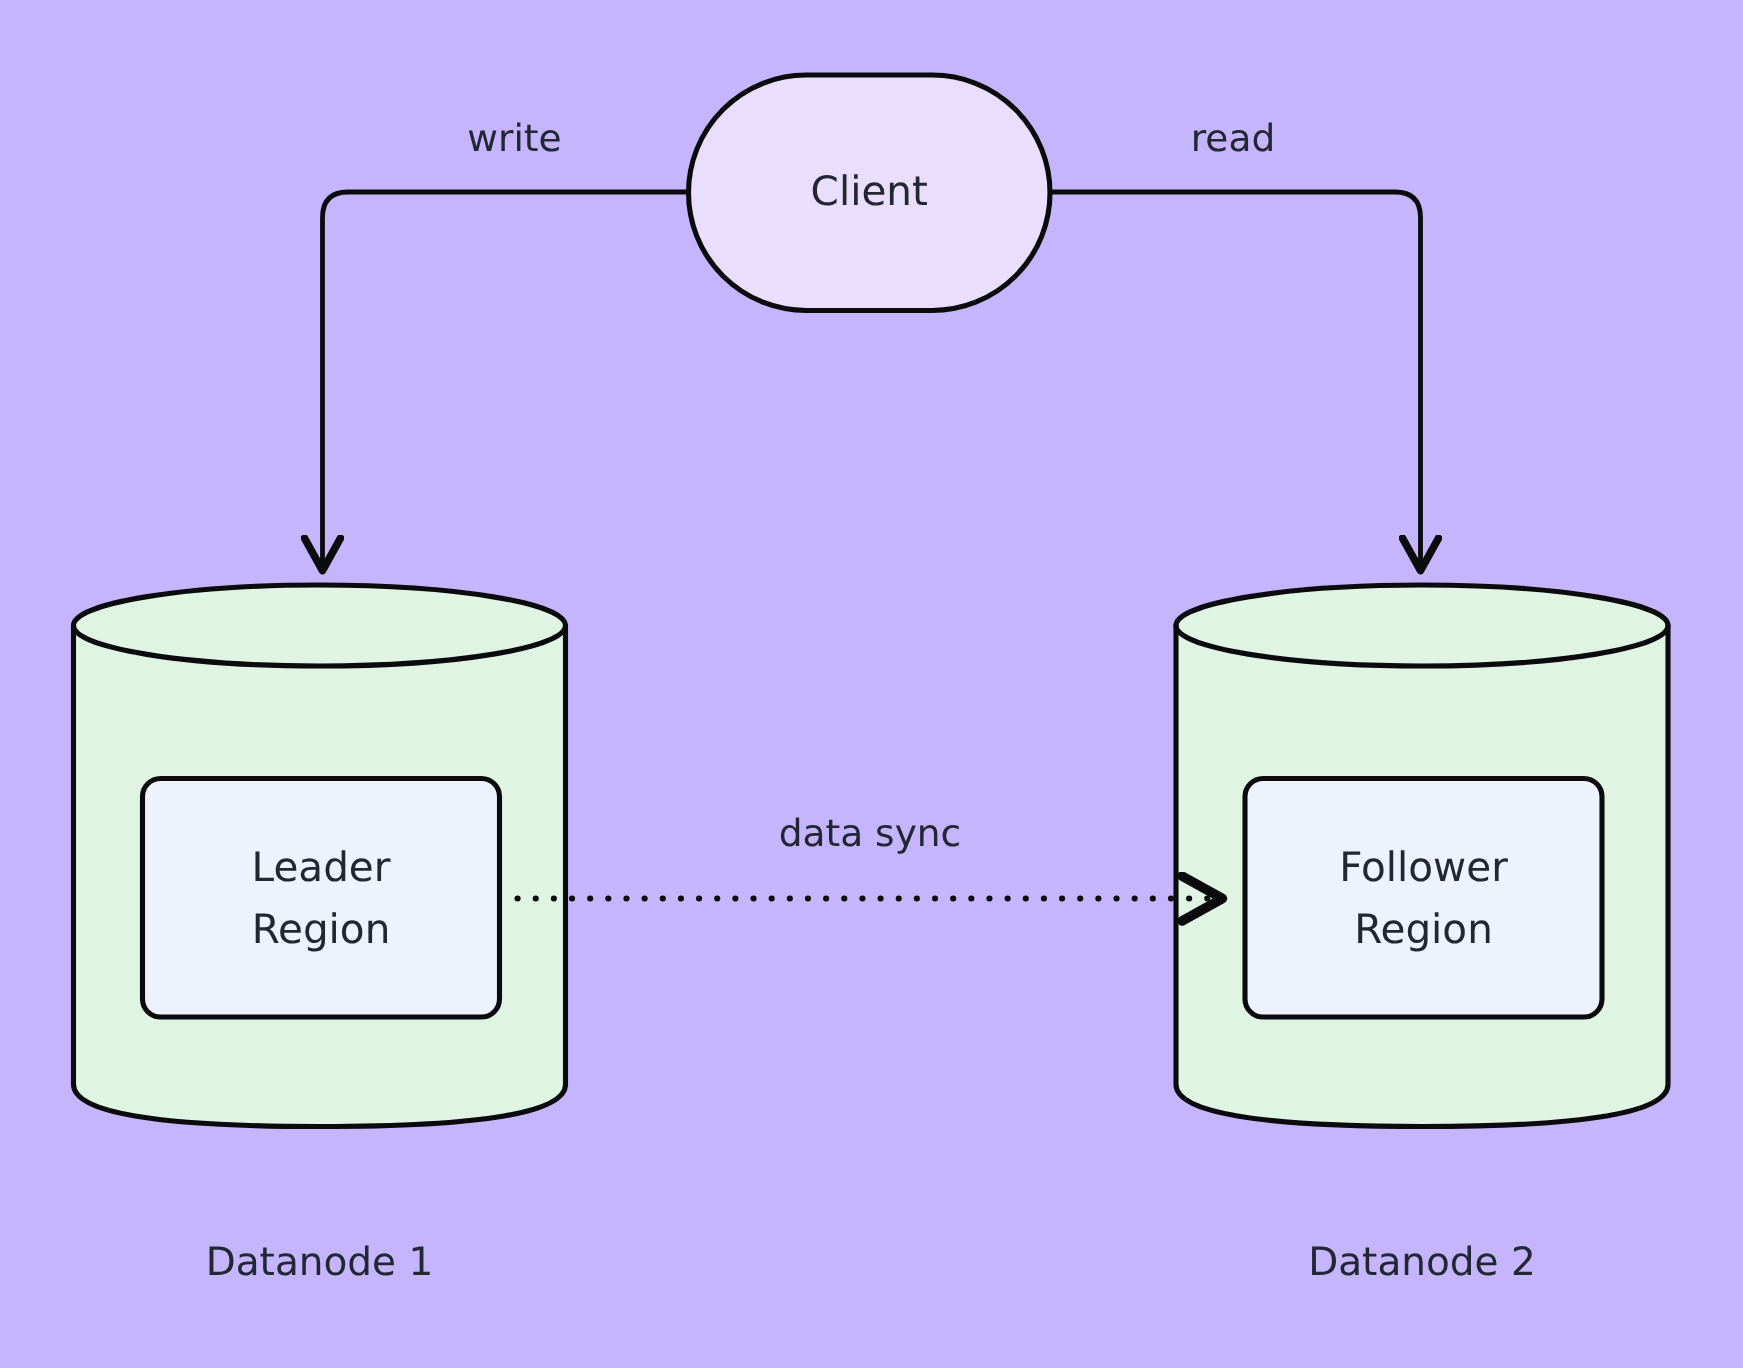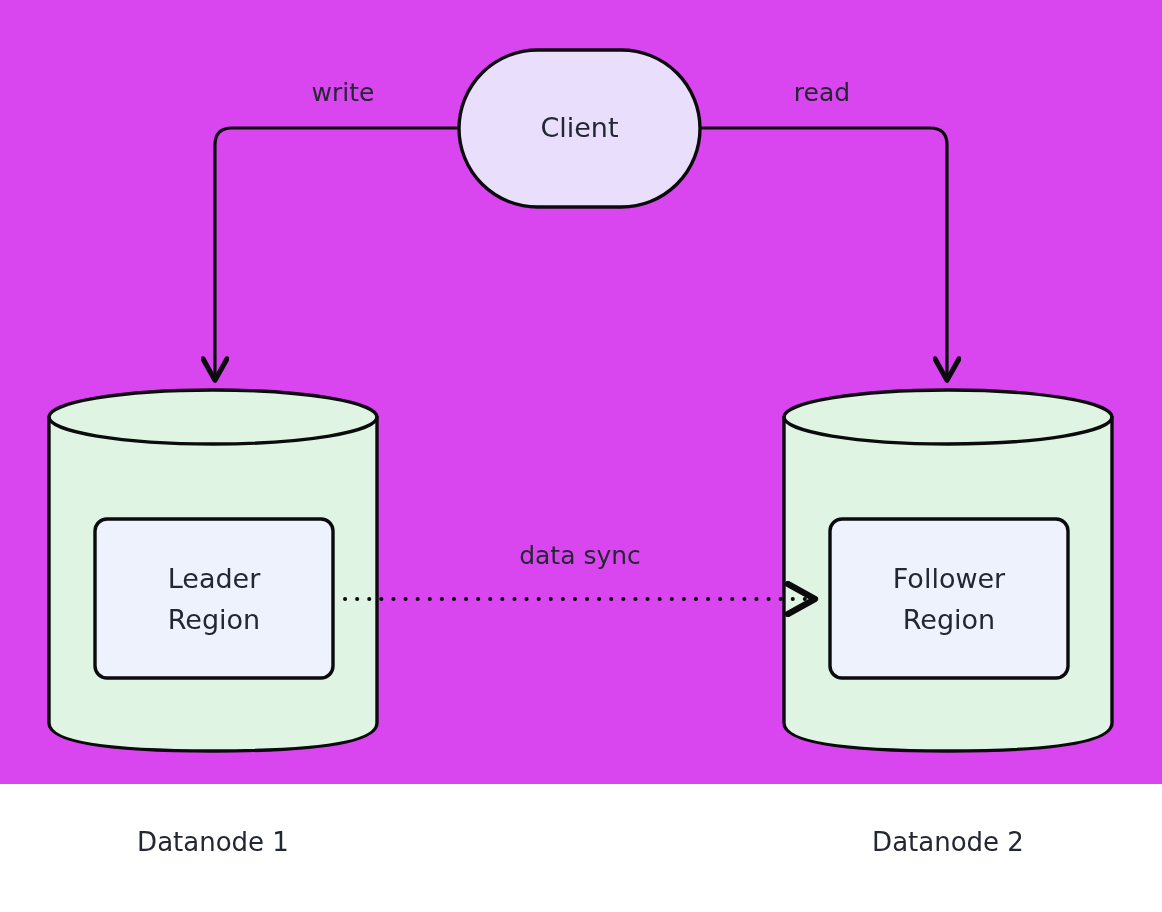--- a/index.html
+++ b/index.html
@@ -9,22 +9,22 @@
   }
   body {
     width: 1162px;
     height: 912px;
     font-family: "DejaVu Sans", "Liberation Sans", sans-serif;
     overflow: hidden;
   }
   #diagram-root {
     position: relative;
     width: 1162px;
-    height: 784px;
-    background: #d946ef;
+    height: 912px;
+    background: #c4b5fd;
   }
   #diagram-svg {
     position: absolute;
     top: 0;
     left: 0;
     width: 1162px;
     height: 912px;
   }
   .node-text {
     font-family: "DejaVu Sans", "Liberation Sans", sans-serif;

